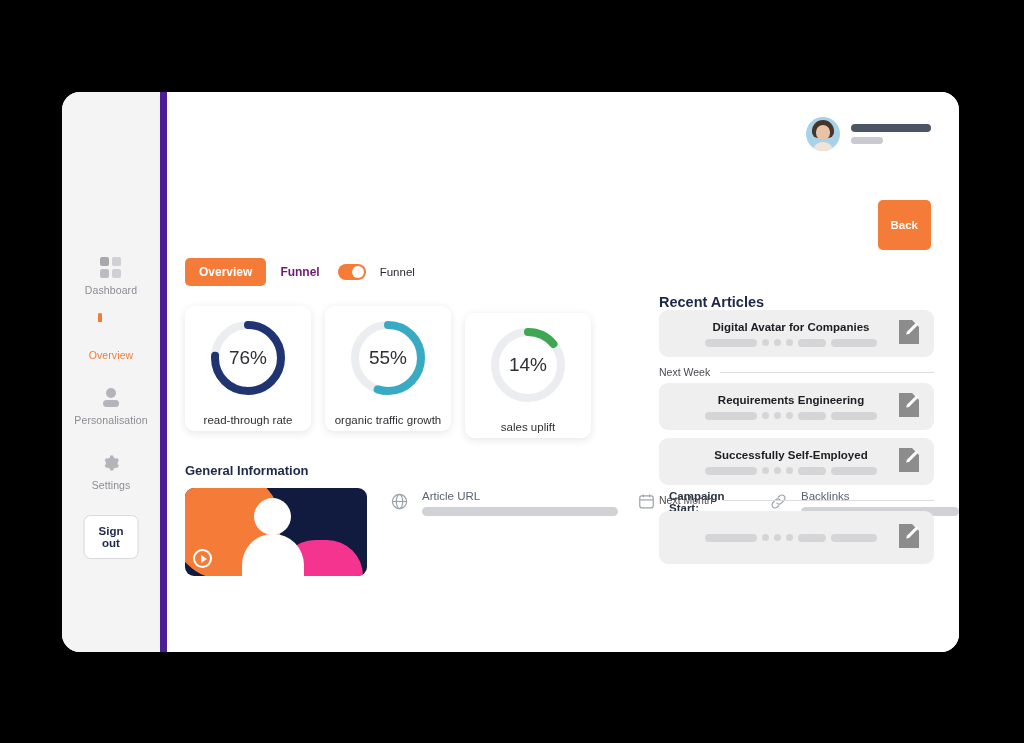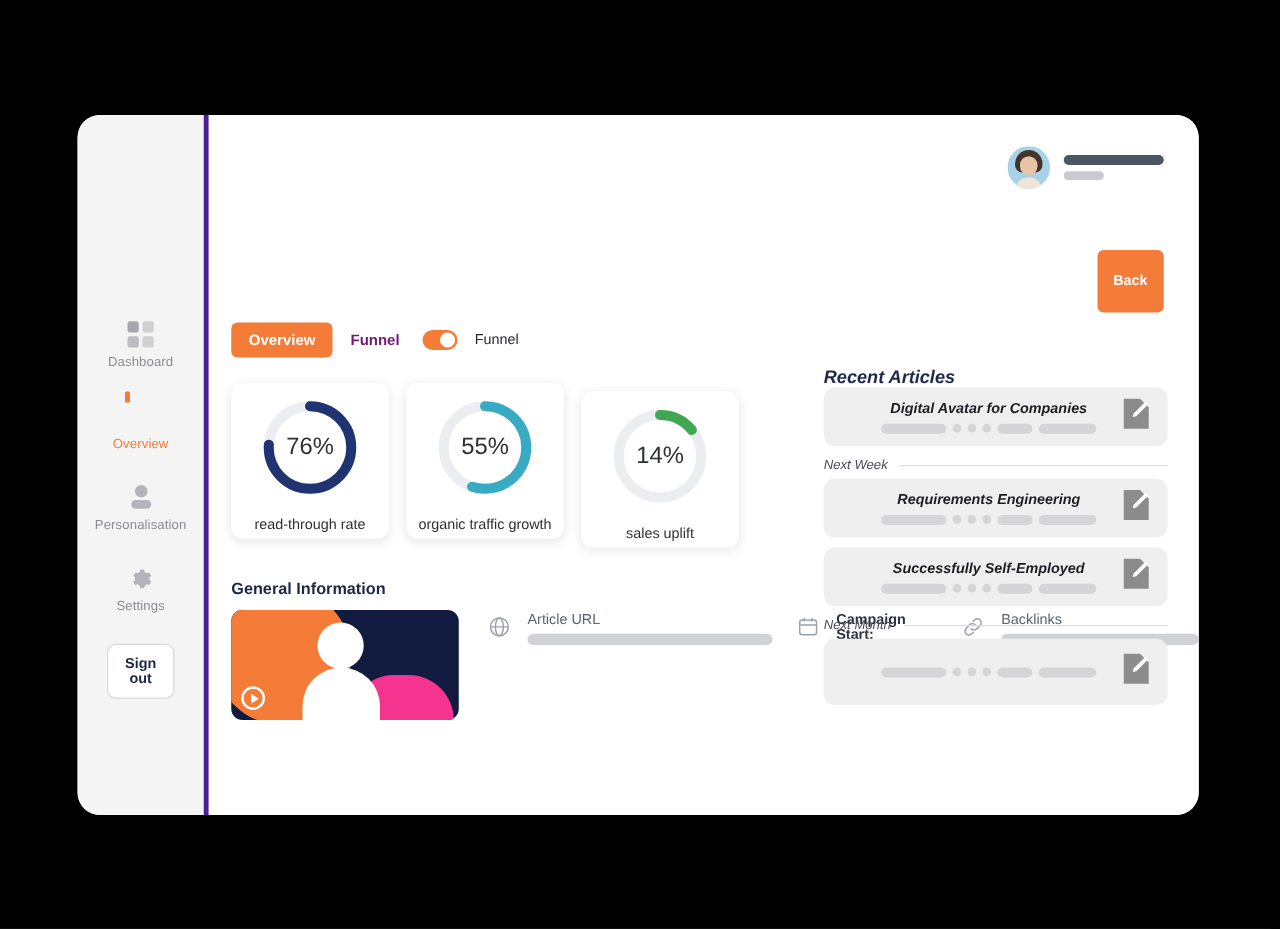--- a/index.html
+++ b/index.html
@@ -23,21 +23,21 @@
     overflow: hidden;
     display: flex;
     box-shadow: 0 10px 30px rgba(0,0,0,0.25);
   }
 
   
   #sidebar {
     width: 105px;
     flex: 0 0 105px;
     background: #f4f4f4;
-    border-right: 4px solid #4c1d95;
+    border-right: 7px solid #4c1d95;
     position: relative;
   }
 
   .nav-list {
     position: absolute;
     top: 165px;
     left: 0;
     width: 100%;
   }
 
@@ -181,21 +181,21 @@
   .info-row { display:flex; align-items:flex-start; gap: 13px; }
   .info-ico { width:20px; height:22px; flex:0 0 20px; display:flex; align-items:center; justify-content:center; }
   .info-body { display:flex; flex-direction:column; gap: 5px; }
   .info-label { font-size: 11.5px; color:#5a6272; }
   .info-label.bold { font-weight:bold; color:#2a3242; }
   .bar { height: 9px; border-radius: 5px; background:#d0d2d6; }
   .dot { width:9px; height:9px; border-radius:50%; background:#d0d2d6; display:inline-block; }
   .dotrow { display:flex; align-items:center; gap:4px; }
 
   
-  #articles { position:absolute; left: 492px; top: 202px; width: 275px; font-style: italic; }
+  #articles { position:absolute; left: 492px; top: 202px; width: 275px; }
   #articles-title { font-size: 14.5px; font-weight:bold; color:#1d2748; }
   .group-head { display:flex; align-items:center; gap: 10px; margin: 9px 0 5px; }
   .group-head .gname { font-size: 10.5px; color:#4a4a52; white-space:nowrap; }
   .group-head .gline { flex:1; height:1px; background:#dcdce1; }
 
   .article-card {
     background:#efefef; border-radius: 9px; height: 47px;
     display:flex; align-items:center; justify-content:space-between;
     padding: 0 13px 0 26px; margin-bottom: 8px; cursor:pointer;
   }

